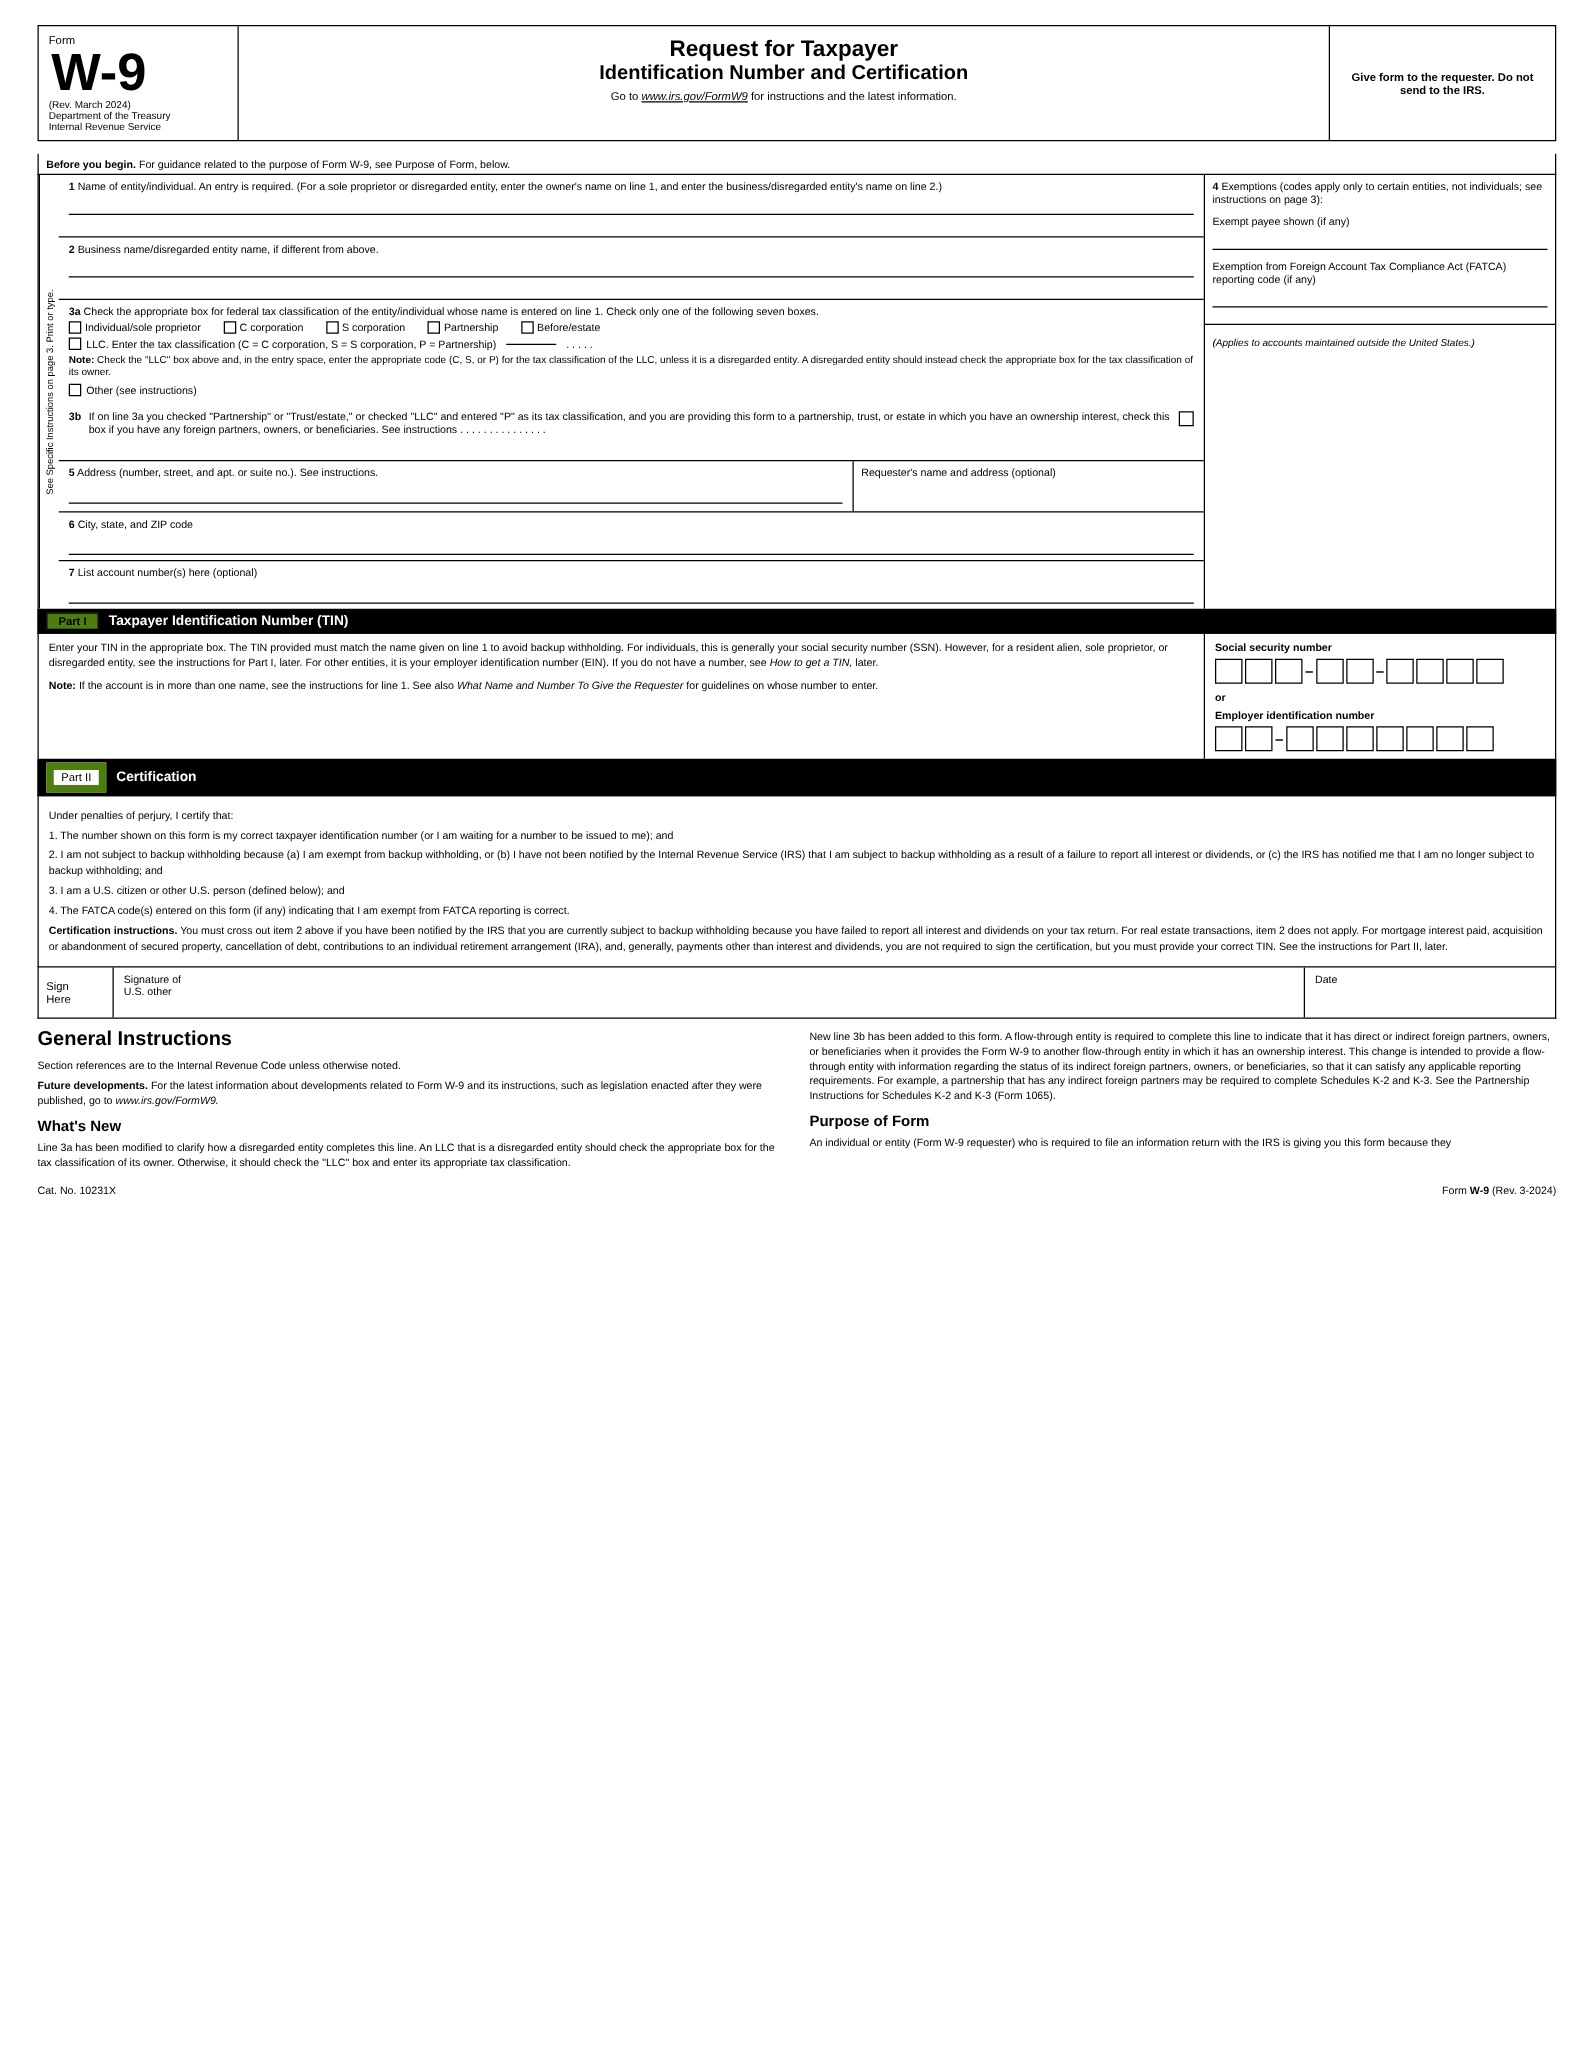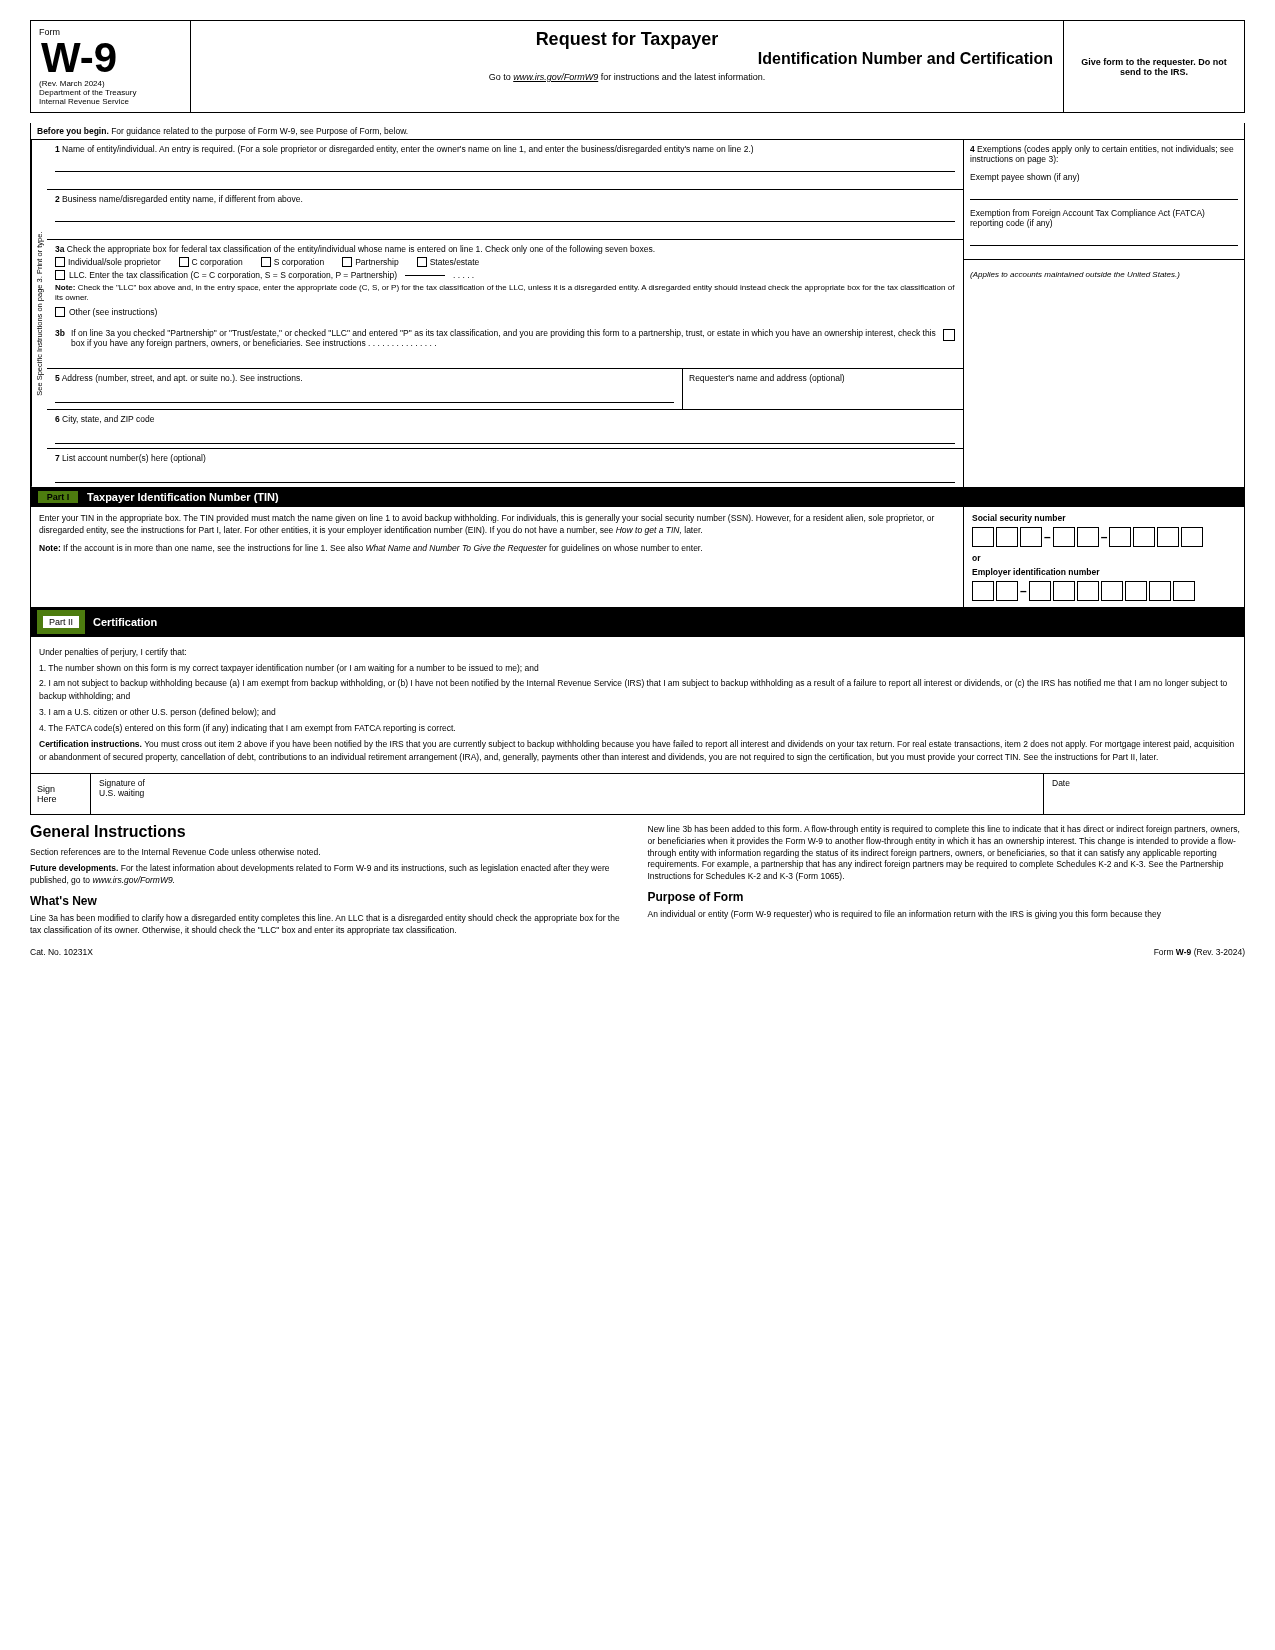--- a/index.html
+++ b/index.html
@@ -47,21 +47,20 @@
       padding: 8px 10px;
       border-right: 1.5px solid #000;
     }
     .header-center h1 {
       font-size: 18px;
       font-weight: bold;
     }
     .header-center h2 {
       font-size: 16px;
       font-weight: bold;
-      text-align: right;
     }
     .header-center p {
       font-size: 9px;
       margin-top: 4px;
     }
     .header-right {
       width: 180px;
       padding: 6px 8px;
       font-size: 9px;
       font-weight: bold;
@@ -431,21 +430,21 @@
           <div class="checkbox-item" style="margin-left:12px;">
             <div class="cb-box"></div>
             <span>S corporation</span>
           </div>
           <div class="checkbox-item" style="margin-left:12px;">
             <div class="cb-box"></div>
             <span>Partnership</span>
           </div>
           <div class="checkbox-item" style="margin-left:12px;">
             <div class="cb-box"></div>
-            <span>States/estate</span>
+            <span>Before/estate</span>
           </div>
         </div>
 
         <div class="llc-row">
           <div class="checkbox-item">
             <div class="cb-box"></div>
           </div>
           <span>LLC. Enter the tax classification (C = C corporation, S = S corporation, P = Partnership)</span>
           <span style="display:inline-block; width:40px; border-bottom:1px solid #000; margin-left:4px; margin-right:4px;"></span>
           <span>. . . . .</span>
@@ -590,21 +589,21 @@
   </div>
 
   <div class="sign-section">
     <div class="sign-label">
       <span>Sign</span>
       <span>Here</span>
     </div>
     <div class="sign-area">
       <div class="sign-sig">
         <div>Signature of</div>
-        <div>U.S. waiting</div>
+        <div>U.S. other</div>
       </div>
       <div class="sign-date">
         <div>Date</div>
       </div>
     </div>
   </div>
 
   <div class="general-section">
     <div class="gen-left">
       <div class="gen-title">General Instructions</div>

